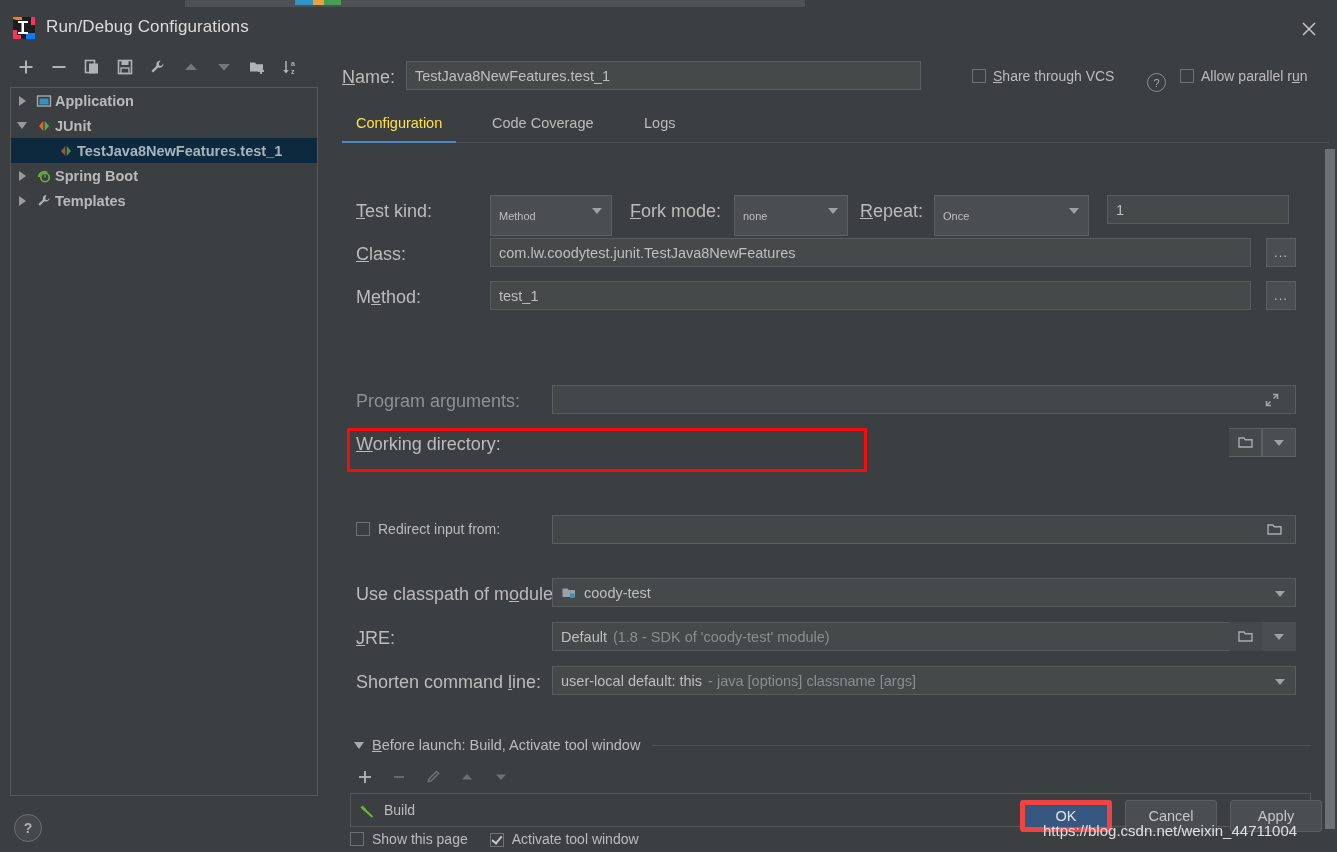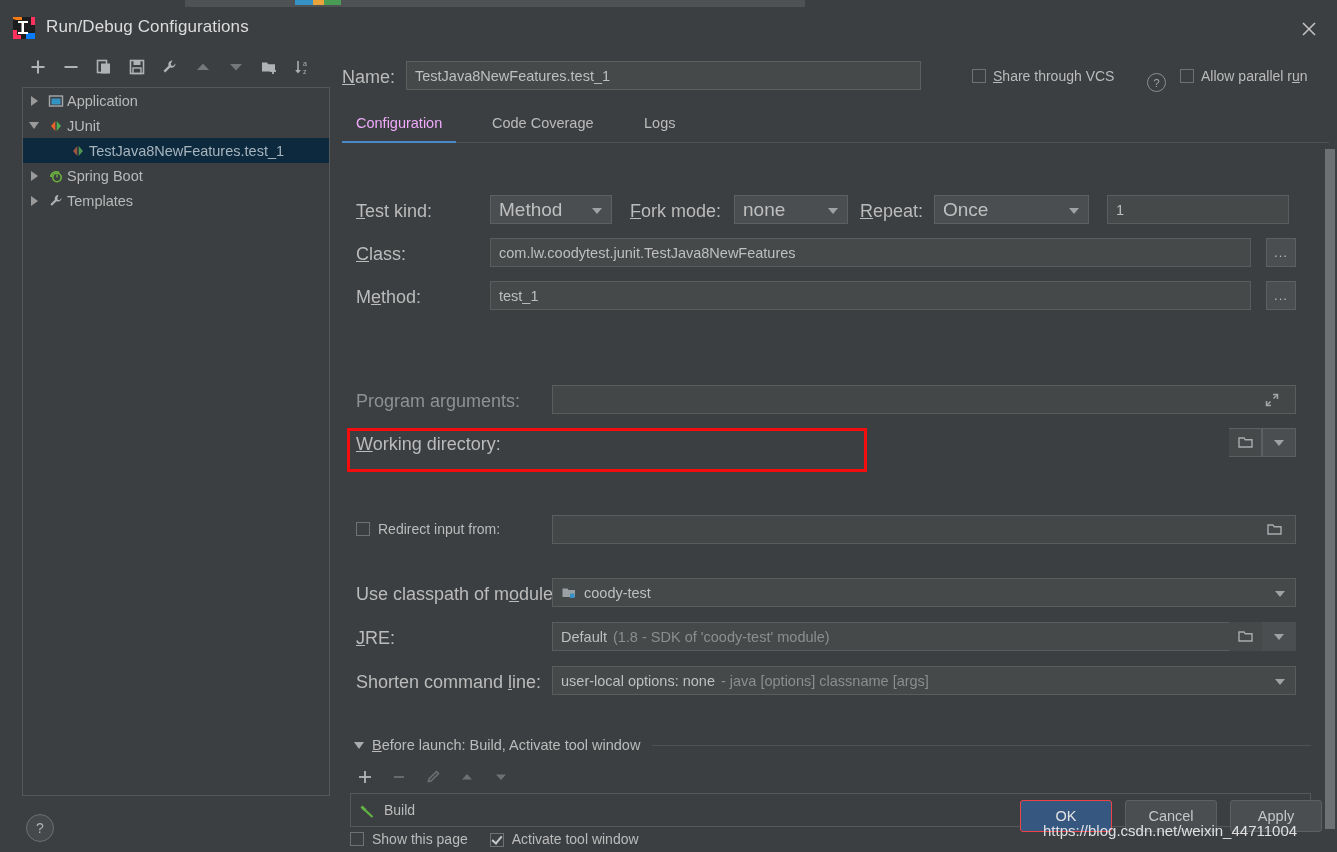--- a/index.html
+++ b/index.html
@@ -21,21 +21,21 @@
   
   .dialog{position:absolute;left:0;top:7px;width:1337px;height:845px;background:#3c3f41;}
 
   .titlebar{position:relative;height:42px;}
   .title-icon{position:absolute;left:12px;top:9px;width:24px;height:24px;}
   .title-text{position:absolute;left:46px;top:10px;font-size:17px;color:#dcdcdc;letter-spacing:.1px;}
   .close-btn{position:absolute;right:14px;top:8px;width:28px;height:28px;cursor:pointer;}
   .close-btn svg{display:block;}
 
   
-  .left-panel{position:absolute;left:12px;top:42px;width:328px;bottom:0;}
+  .left-panel{position:absolute;left:0;top:42px;width:328px;bottom:0;font-weight:bold;}
   .lp-toolbar{position:absolute;left:0;top:0;width:328px;height:36px;}
   .tb-btn{position:absolute;top:3px;width:30px;height:30px;display:flex;align-items:center;justify-content:center;cursor:pointer;}
   .tree{position:absolute;left:10px;top:38px;right:10px;bottom:56px;
         border:1px solid #555759;background:#3c3f41;overflow:hidden;}
   .tree-row{position:relative;height:25px;display:flex;align-items:center;cursor:pointer;}
   .tree-row.sel{background:#0d293e;}
   .tw{width:22px;display:flex;align-items:center;justify-content:center;flex:0 0 22px;}
   .tw-arrow{width:0;height:0;}
   .tw-arrow.right{border-left:7px solid #9a9a9a;border-top:5px solid transparent;border-bottom:5px solid transparent;}
   .tw-arrow.down{border-top:7px solid #9a9a9a;border-left:5px solid transparent;border-right:5px solid transparent;}
@@ -60,34 +60,34 @@
   .parallel-box{position:absolute;left:838px;top:7px;display:flex;align-items:center;gap:7px;cursor:pointer;}
   .cb{width:14px;height:14px;border:1px solid #6f7273;background:#3c3f41;box-sizing:border-box;
       display:inline-block;position:relative;flex:0 0 14px;}
   .cb.checked::after{content:"";position:absolute;left:3px;top:0px;width:4px;height:8px;
       border:solid #c8c8c8;border-width:0 2px 2px 0;transform:rotate(40deg);}
 
   
   .tabs{position:absolute;left:14px;top:55px;right:8px;height:38px;border-bottom:1px solid #4f5254;}
   .tab{position:absolute;top:0;height:37px;display:flex;align-items:center;padding:0 14px;
         font-size:14.5px;color:#bbbbbb;cursor:pointer;}
-  .tab.active{color:#f0abfc;border-bottom:2px solid #4a88c7;}
+  .tab.active{color:#fde047;border-bottom:2px solid #4a88c7;}
 
   
   .form{position:absolute;left:14px;top:96px;right:26px;bottom:0;}
 
   .row{position:absolute;left:0;right:0;height:30px;}
   .lbl{position:absolute;left:14px;top:6px;font-size:18px;color:#bbbbbb;white-space:nowrap;}
   .lbl.dim{color:#8e9192;}
   .fld{position:absolute;height:29px;background:#45494a;border:1px solid #5a5d5e;box-sizing:border-box;
         display:flex;align-items:center;padding:0 8px;font-size:14.5px;color:#bfbfbf;
         white-space:nowrap;overflow:hidden;}
   .fld.empty{background:#434748;}
-  .combo{position:absolute;height:29px;background:#4a4e50;border:1px solid #5d6062;box-sizing:border-box;
-        display:flex;align-items:center;padding:0 8px;font-size:19px;color:#bfbfbf;cursor:pointer;}
+  .combo{position:absolute;height:41px;background:#4a4e50;border:1px solid #5d6062;box-sizing:border-box;
+        display:flex;align-items:center;padding:0 8px;font-size:11px;color:#bfbfbf;cursor:pointer;}
   .combo .caret{position:absolute;right:9px;top:12px;width:0;height:0;
         border-top:6px solid #9fa2a4;border-left:5px solid transparent;border-right:5px solid transparent;}
   .flat-combo{position:absolute;height:29px;background:#45494a;border:1px solid #5a5d5e;box-sizing:border-box;
         display:flex;align-items:center;padding:0 8px;font-size:14.5px;color:#bfbfbf;cursor:pointer;}
   .flat-combo .caret{position:absolute;right:10px;top:12px;width:0;height:0;
         border-top:6px solid #9fa2a4;border-left:5px solid transparent;border-right:5px solid transparent;}
   .dots-btn{position:absolute;width:30px;height:29px;background:#4a4e50;border:1px solid #5d6062;
         box-sizing:border-box;display:flex;align-items:center;justify-content:center;
         color:#b9b9b9;font-size:13px;cursor:pointer;letter-spacing:1px;}
   .side-btn{position:absolute;top:0;width:30px;height:29px;display:flex;align-items:center;justify-content:center;cursor:pointer;}
@@ -114,21 +114,21 @@
   .bl-bottom{position:absolute;left:8px;display:flex;align-items:center;gap:8px;}
 
   
   .scroll-track{position:absolute;right:0;top:96px;width:14px;bottom:52px;background:#3c3f41;}
   .scroll-thumb{position:absolute;right:2px;top:100px;width:10px;height:680px;background:#6e7173;cursor:pointer;}
 
   
   .footer{position:absolute;left:0;right:0;bottom:0;height:60px;}
   .btn{position:absolute;top:8px;height:32px;border-radius:3px;display:flex;align-items:center;
         justify-content:center;font-size:14.5px;cursor:pointer;box-sizing:border-box;}
-  .btn.primary{background:#365880;color:#e4e4e4;border:1px solid #ef4444;}
+  .btn.primary{background:#365880;color:#e4e4e4;border:5px solid #ef4444;}
   .btn.normal{background:#4a4e50;color:#c6c6c6;border:1px solid #5d6062;}
   .watermark{position:absolute;left:1043px;top:822px;font-size:15px;color:#ececec;
         white-space:nowrap;opacity:.92;z-index:30;pointer-events:none;}
 </style>
 </head>
 <body>
 
 <div class="root">
 
   <div class="bg-strip">
@@ -421,21 +421,21 @@
               </svg>
           </div>
           <div class="dots-btn" style="right:15px;width:34px;background:#4a4e50;border:none">
             <span style="width:0;height:0;border-top:6px solid #9fa2a4;border-left:5px solid transparent;border-right:5px solid transparent;display:block"></span>
           </div>
         </div>
 
         <div class="row" style="top:521px">
           <span class="lbl">Shorten command <u>l</u>ine:</span>
           <div class="flat-combo" style="left:210px;right:15px">
-            <span>user-local options: none</span>
+            <span>user-local default: this</span>
             <span class="sub" style="margin-left:6px">- java [options] classname [args]</span>
             <span class="caret"></span>
           </div>
         </div>
 
         <div class="bl-header" style="top:588px">
           <span class="bl-arrow"></span>
           <span class="bl-title"><u>B</u>efore launch: Build, Activate tool window</span>
           <span class="bl-line"></span>
         </div>

